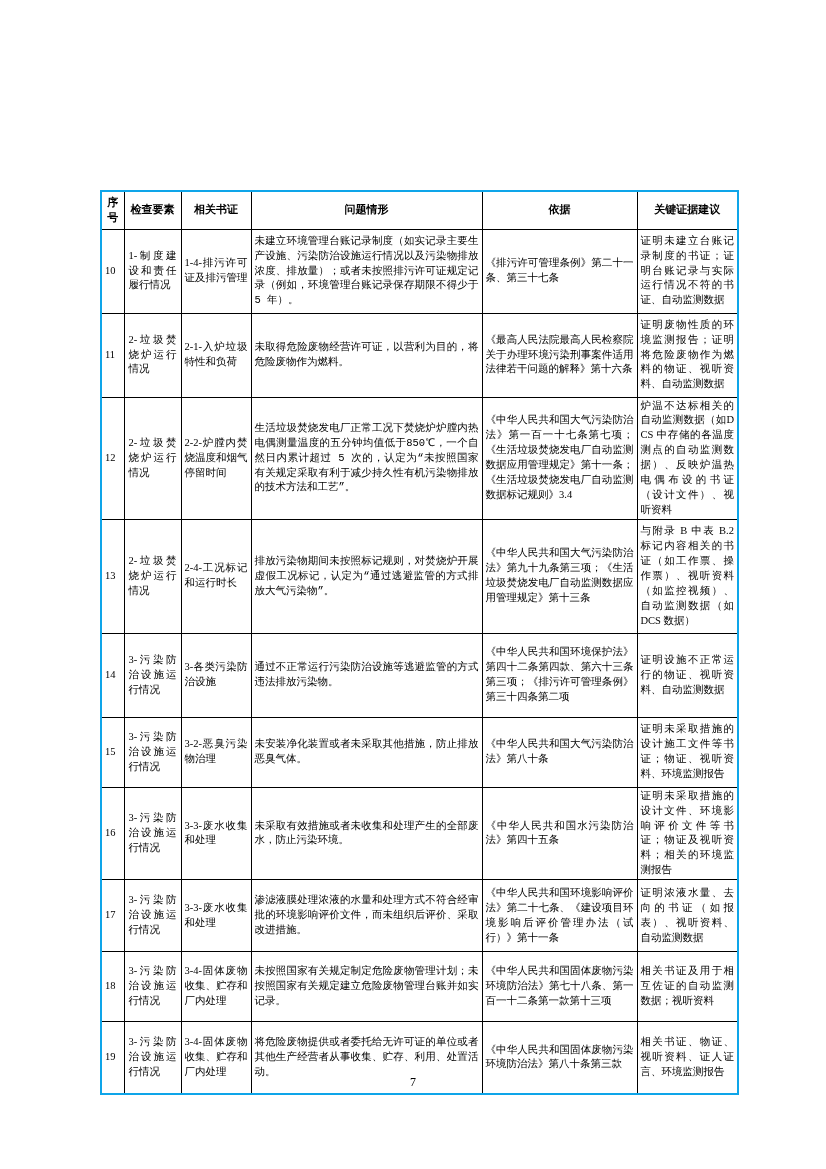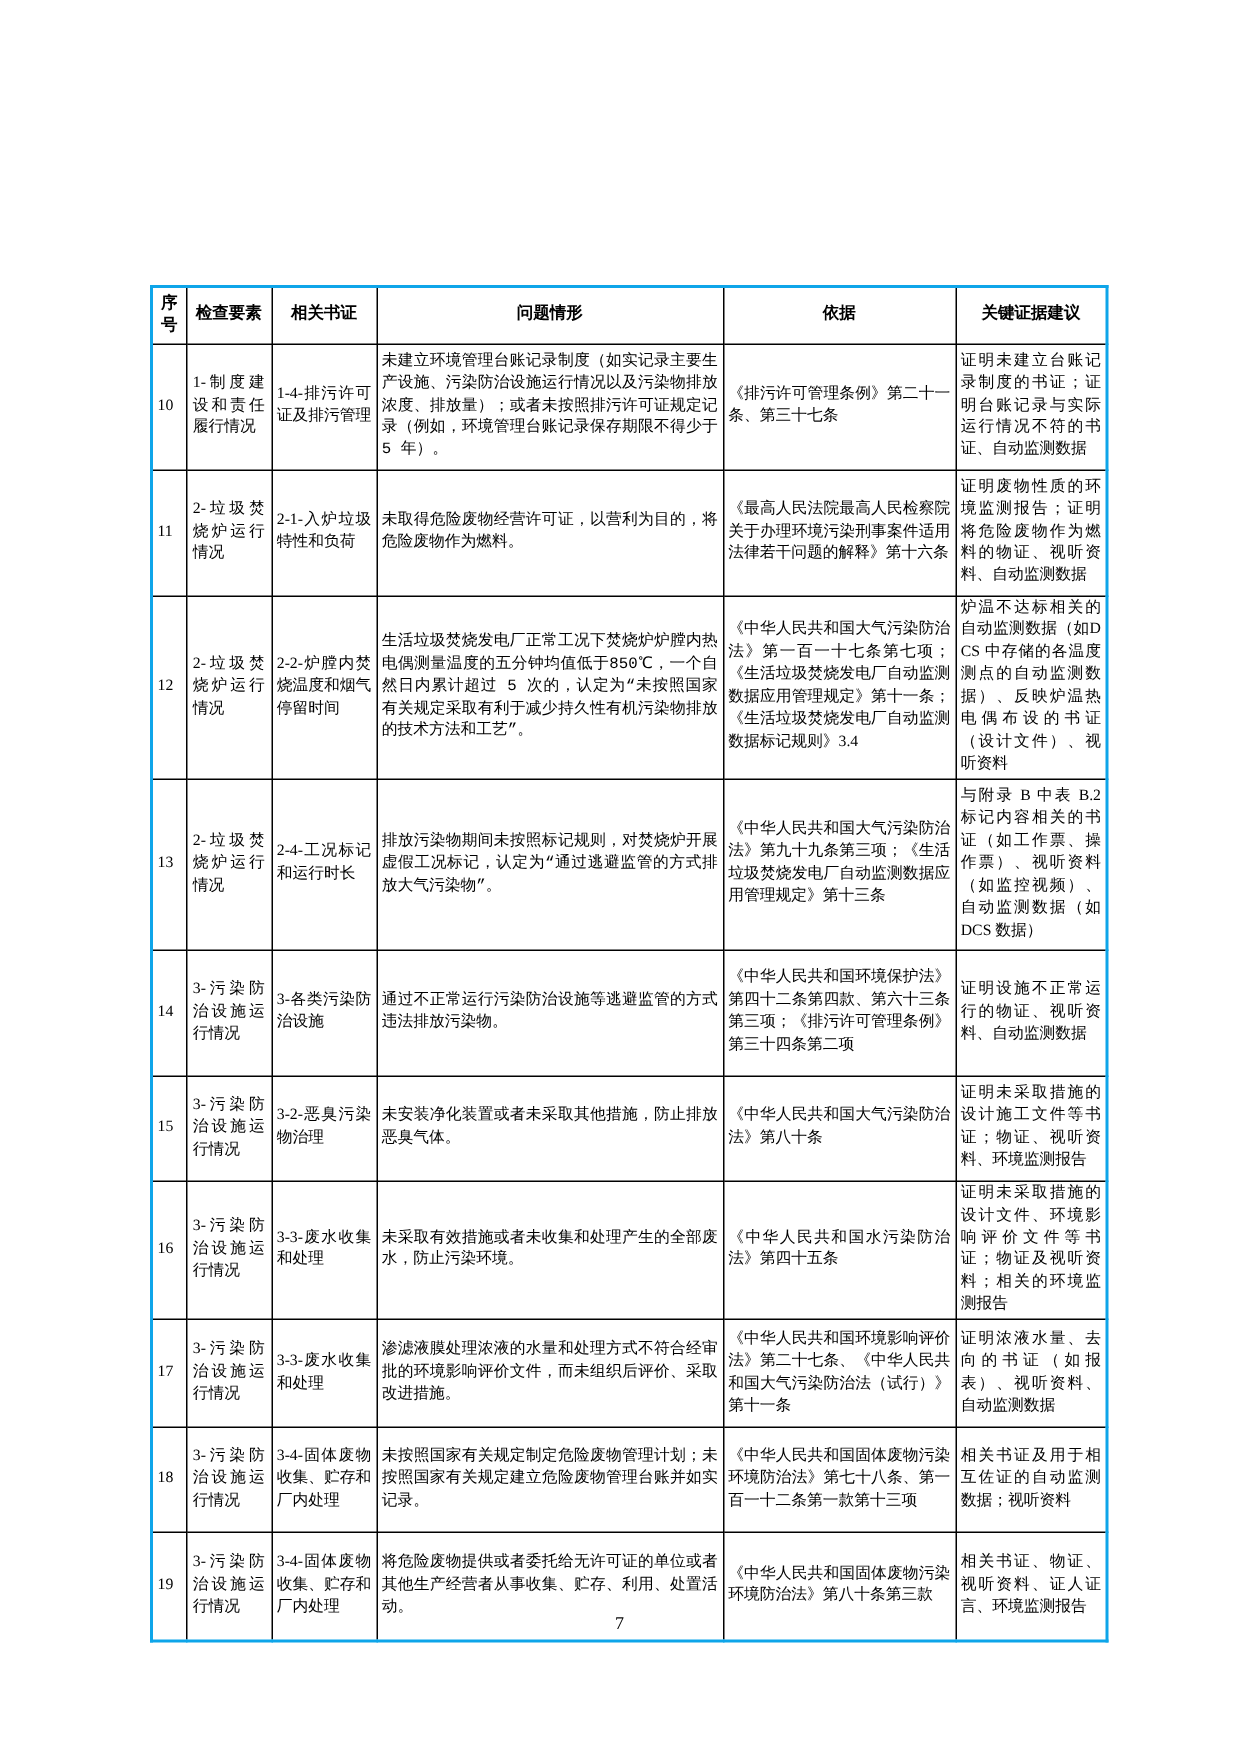--- a/index.html
+++ b/index.html
@@ -159,21 +159,21 @@
     <td class="c-prob">未采取有效措施或者未收集和处理产生的全部废水，防止污染环境。</td>
     <td class="c-basis">《中华人民共和国水污染防治法》第四十五条</td>
     <td class="c-ev">证明未采取措施的设计文件、环境影响评价文件等书证；物证及视听资料；相关的环境监测报告</td>
   </tr>
 
   <tr>
     <td class="c-no">17</td>
     <td class="c-el">3-污染防治设施运行情况</td>
     <td class="c-item">3-3-废水收集和处理</td>
     <td class="c-prob">渗滤液膜处理浓液的水量和处理方式不符合经审批的环境影响评价文件，而未组织后评价、采取改进措施。</td>
-    <td class="c-basis">《中华人民共和国环境影响评价法》第二十七条、《中华人民共和国大气污染防治法（试行）》第十一条</td>
+    <td class="c-basis">《中华人民共和国环境影响评价法》第二十七条、《建设项目环境影响后评价管理办法（试行）》第十一条</td>
     <td class="c-ev">证明浓液水量、去向的书证（如报表）、视听资料、自动监测数据</td>
   </tr>
 
   <tr>
     <td class="c-no">18</td>
     <td class="c-el">3-污染防治设施运行情况</td>
     <td class="c-item">3-4-固体废物收集、贮存和厂内处理</td>
     <td class="c-prob">未按照国家有关规定制定危险废物管理计划；未按照国家有关规定建立危险废物管理台账并如实记录。</td>
     <td class="c-basis">《中华人民共和国固体废物污染环境防治法》第七十八条、第一百一十二条第一款第十三项</td>
     <td class="c-ev">相关书证及用于相互佐证的自动监测数据；视听资料</td>

